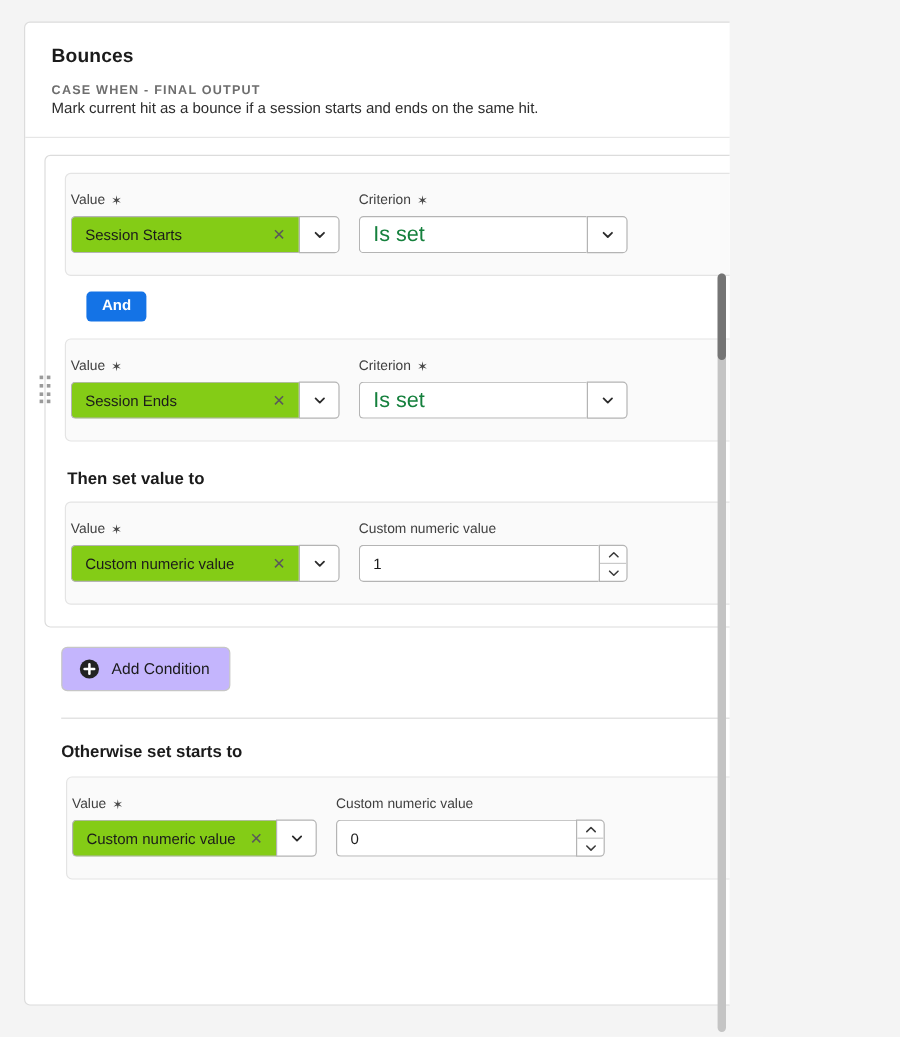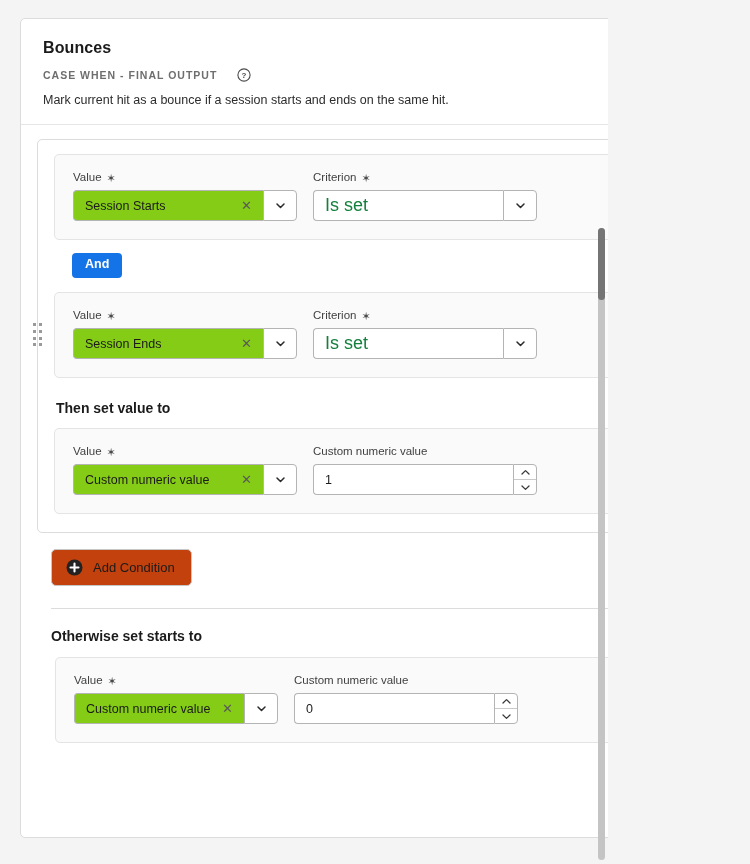--- a/index.html
+++ b/index.html
@@ -38,22 +38,23 @@
     font-size: 16px;
     font-weight: 700;
     color: #1b1b1b;
     letter-spacing: .1px;
     margin: 0 0 11px 0;
     line-height: 1.1;
   }
   .eyebrow-row {
     display: flex;
     align-items: center;
-    gap: 20px;
-    margin-bottom: 10px;
+    gap: 7px;
+    margin-bottom: 0;
+    justify-content: space-between;
   }
   .eyebrow {
     font-size: 10.5px;
     font-weight: 700;
     letter-spacing: 1.0px;
     color: #6e6e6e;
     text-transform: uppercase;
   }
   .help-icon {
     width: 14px; height: 14px;
@@ -123,21 +124,21 @@
     cursor: grab;
   }
   .drag-handle span { width: 3px; height: 3px; background: #9a9a9a; display:block; }
 
   .cond-panel {
     flex: 1;
     position: relative;
     background: #fafafa;
     border: 1px solid #e4e4e4;
     border-radius: 5px;
-    padding: 16px 16px 18px 18px;
+    padding: 16px 16px 18px 4px;
     display: flex;
     align-items: flex-end;
     gap: 16px;
   }
   .cond-panel.plain {
     background: #fafafa;
   }
 
   .field { display: flex; flex-direction: column; }
   .field-label {
@@ -281,21 +282,21 @@
     line-height: 1.1;
   }
 
   
   .add-cond {
     display: inline-flex;
     align-items: center;
     gap: 9px;
     border: 1px solid #c6c6c6;
     border-radius: 5px;
-    background: #c2410c;
+    background: #c4b5fd;
     padding: 8px 16px 8px 13px;
     font-size: 13px;
     color: #1b1b1b;
     cursor: pointer;
     margin: 16px 0 0 14px;
   }
 
   .divider {
     height: 1px;
     background: #dcdcdc;

